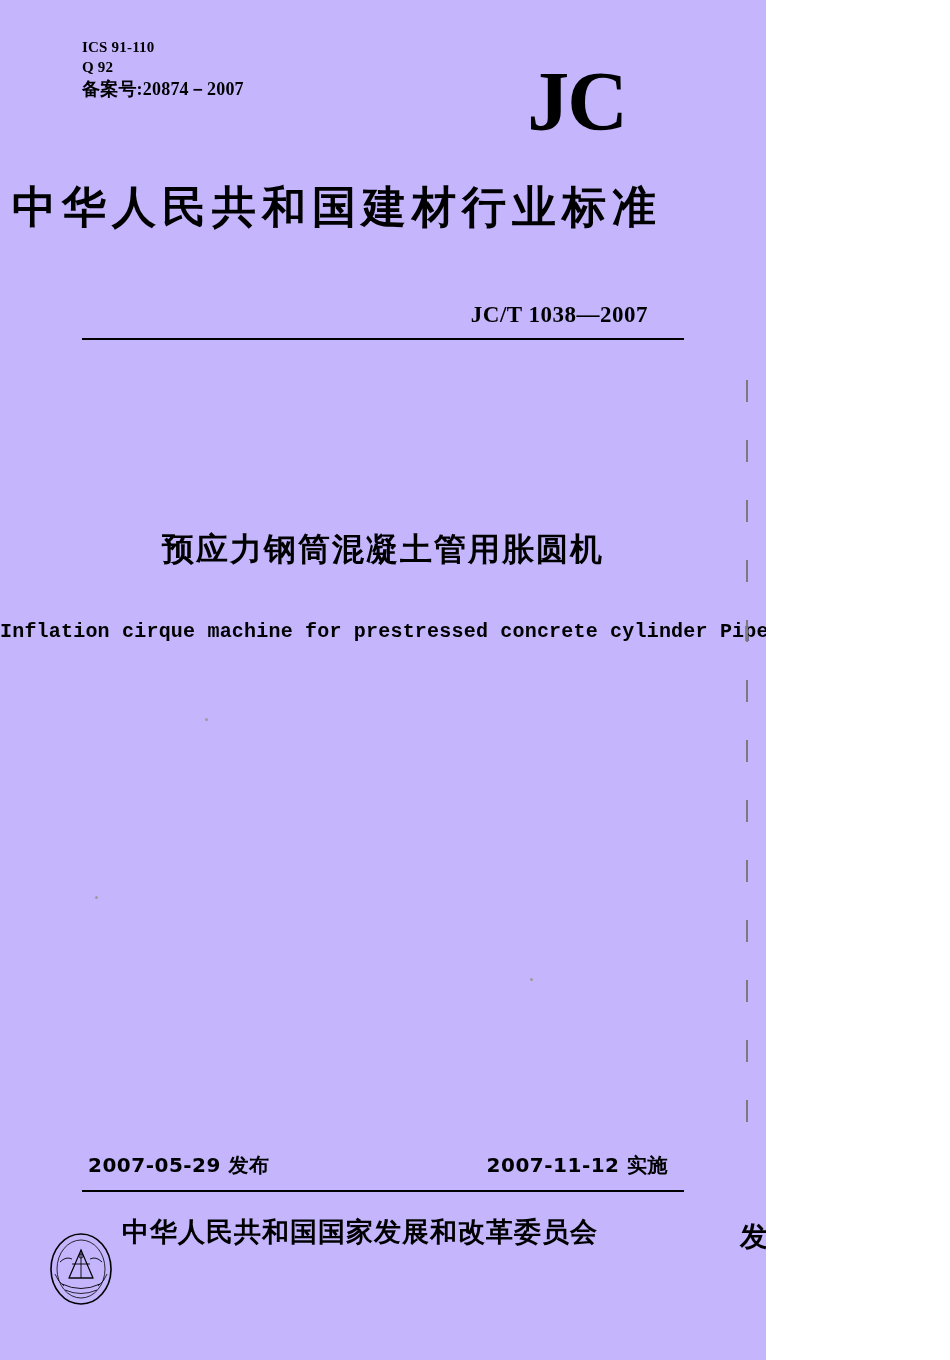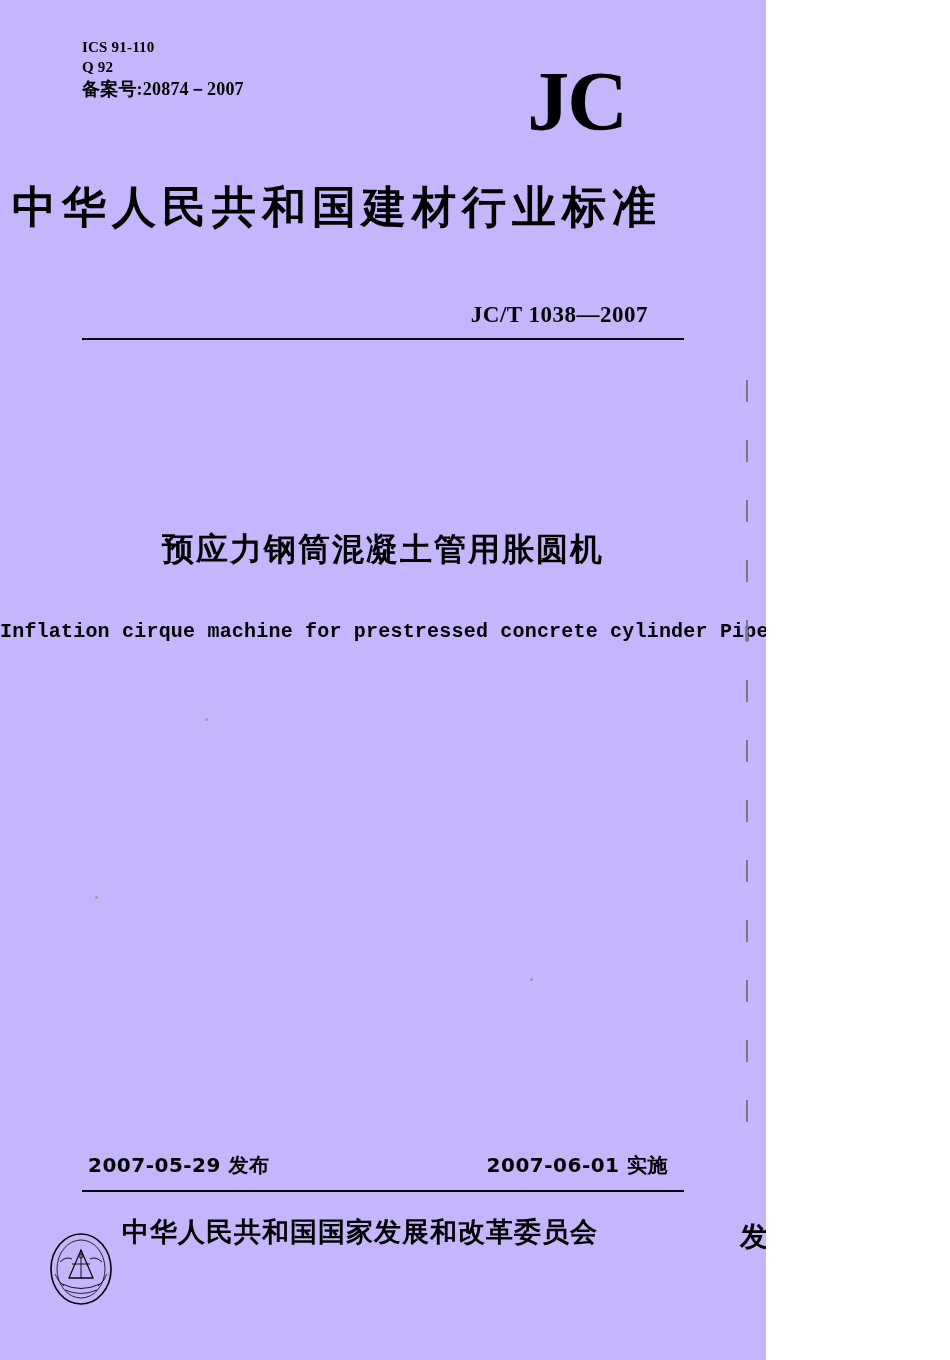--- a/index.html
+++ b/index.html
@@ -227,21 +227,21 @@
     <i style="top:660px"></i>
     <i style="top:720px"></i>
   </div>
 
   <div class="dot" style="left:205px; top:718px;"></div>
   <div class="dot" style="left:845px; top:718px;"></div>
   <div class="dot" style="left:95px; top:896px;"></div>
   <div class="dot" style="left:530px; top:978px;"></div>
 
   <div class="date-left">2007-05-29  发布</div>
-  <div class="date-right">2007-06-01  实施</div>
+  <div class="date-right">2007-11-12  实施</div>
 
   <div class="rule-bottom"></div>
 
   <svg class="emblem" viewBox="0 0 66 74">
     <ellipse cx="33" cy="37" rx="30" ry="35" fill="none" stroke="#000" stroke-width="1.6"></ellipse>
     <ellipse cx="33" cy="37" rx="24" ry="29" fill="none" stroke="#000" stroke-width="0.8"></ellipse>
     <path d="M33 18 L45 46 L21 46 Z" fill="none" stroke="#000" stroke-width="1.2"></path>
     <path d="M33 18 L33 46 M21 46 L45 46 M24 32 L42 32" stroke="#000" stroke-width="0.9" fill="none"></path>
     <path d="M12 30 q6 -6 12 -3 M54 30 q-6 -6 -12 -3" stroke="#000" stroke-width="0.9" fill="none"></path>
     <path d="M14 52 q19 9 38 0" stroke="#000" stroke-width="0.9" fill="none"></path>

